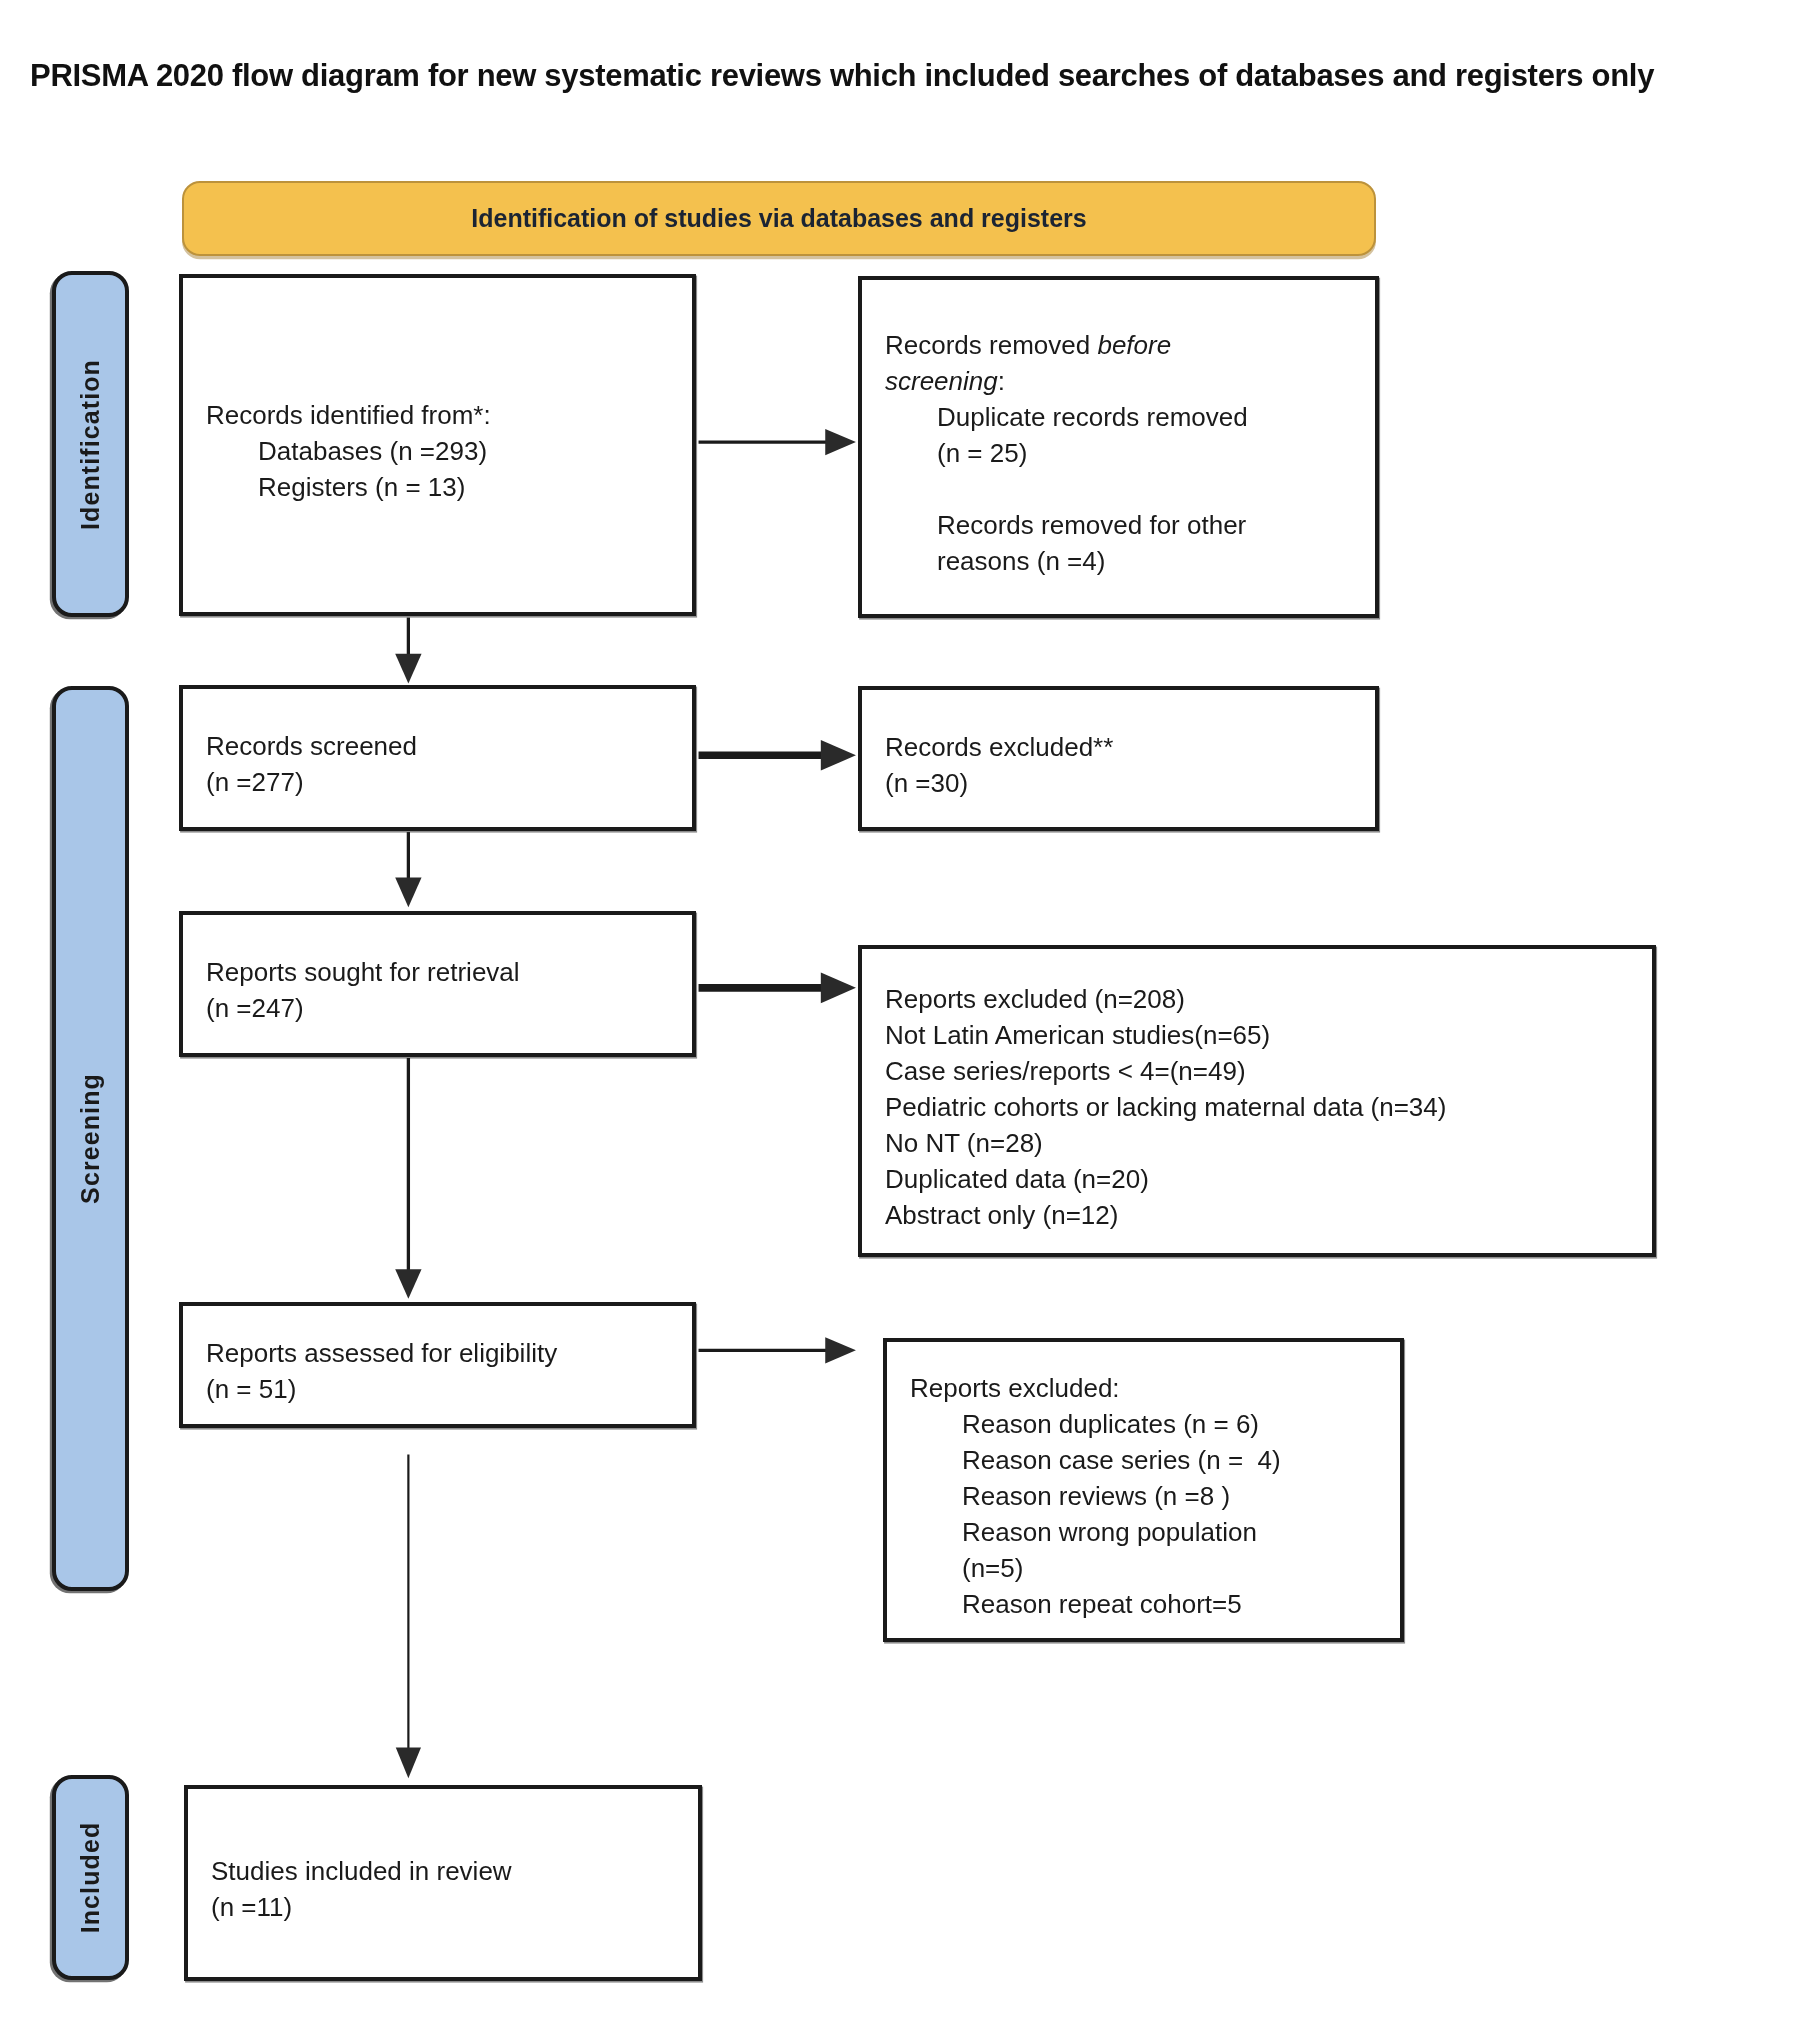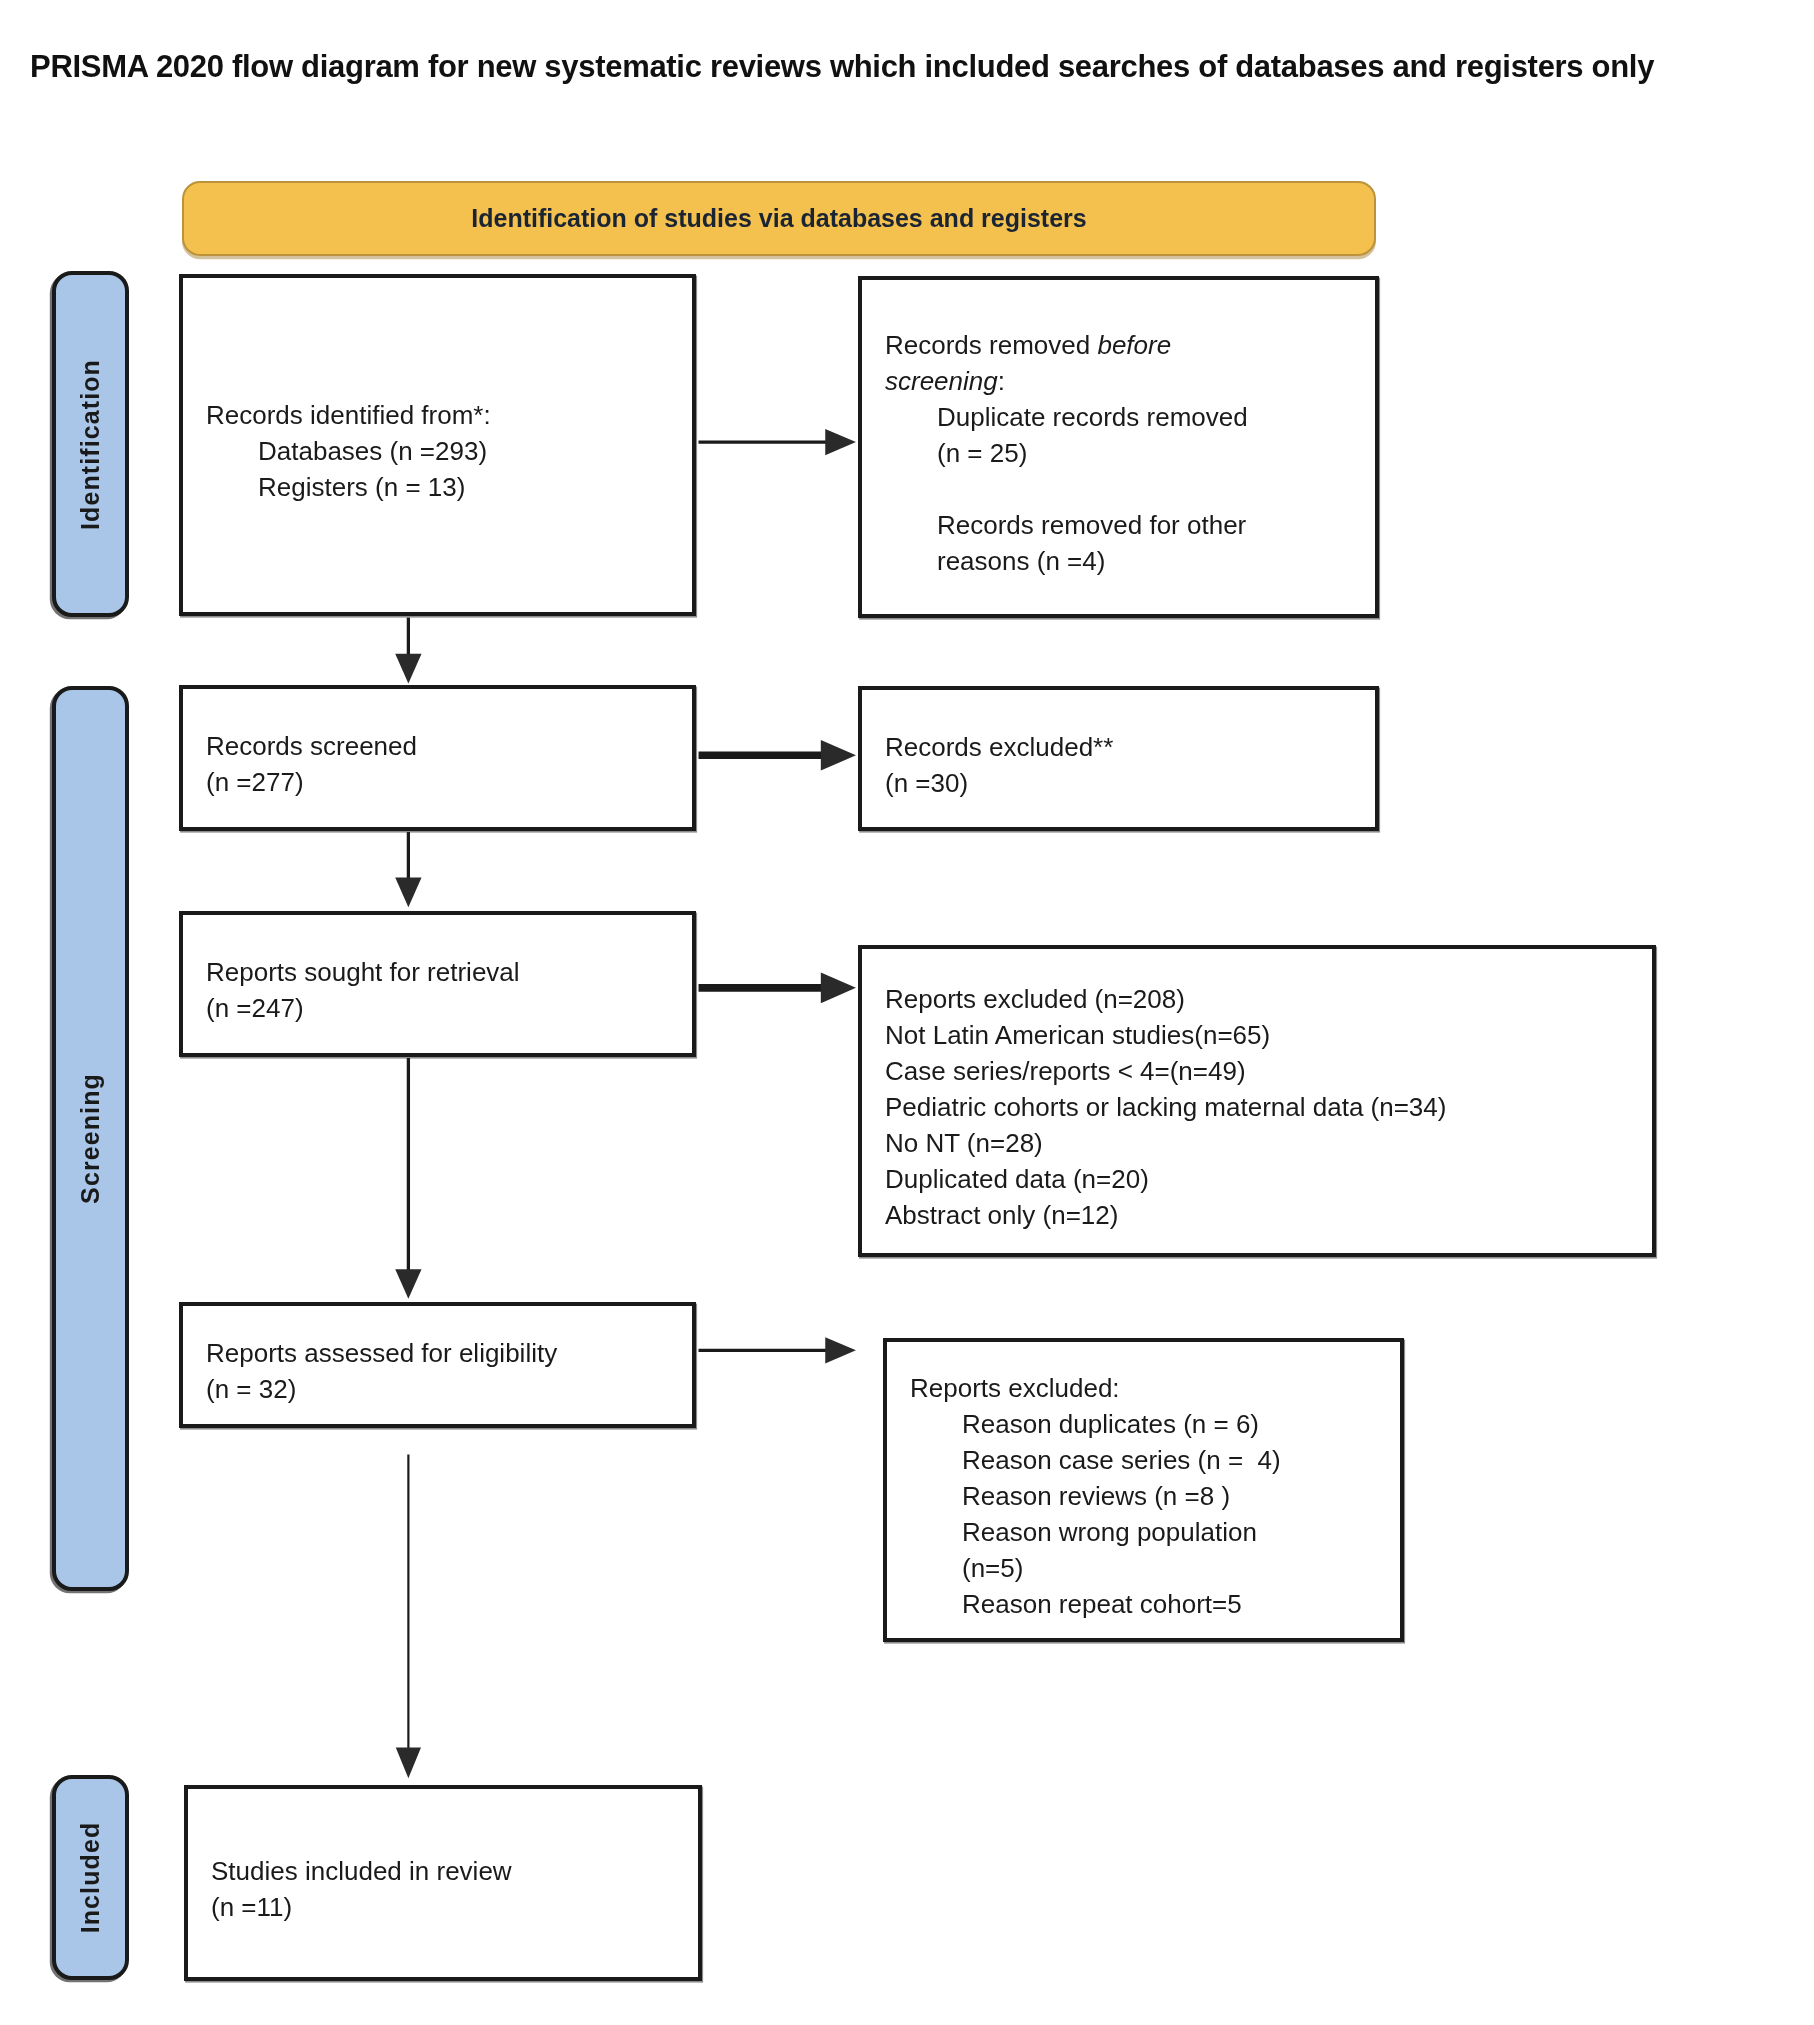--- a/index.html
+++ b/index.html
@@ -9,21 +9,21 @@
   #canvas {
     position: relative;
     width: 1815px;
     height: 2025px;
     background: #ffffff;
     overflow: hidden;
   }
 
   .page-title {
     position: absolute;
-    left: 30px; top: 49px; width: 1766px;
+    left: 30px; top: 58px; width: 1766px;
     font-size: 31px; font-weight: bold; color: #111111;
     letter-spacing: -0.3px;
   }
 
   .banner {
     position: absolute;
     left: 182px; top: 181px; width: 1194px; height: 75px;
     background: #F4C14E;
     border: 2.7px solid #BC923B;
     border-radius: 18px;
@@ -143,21 +143,21 @@
     <div class="bline">Not Latin American studies(n=65)</div>
     <div class="bline">Case series/reports &lt; 4=(n=49)</div>
     <div class="bline">Pediatric cohorts or lacking maternal data (n=34)</div>
     <div class="bline">No NT (n=28)</div>
     <div class="bline">Duplicated data (n=20)</div>
     <div class="bline">Abstract only (n=12)</div>
   </div>
 
   <div class="flowbox" id="box-reports-assessed">
     <div class="bline">Reports assessed for eligibility</div>
-    <div class="bline">(n = 32)</div>
+    <div class="bline">(n = 51)</div>
   </div>
 
   <div class="flowbox" id="box-reports-excl-elig">
     <div class="bline">Reports excluded:</div>
     <div class="bline indent">Reason duplicates (n = 6)</div>
     <div class="bline indent">Reason case series (n =  4)</div>
     <div class="bline indent">Reason reviews (n =8 )</div>
     <div class="bline indent">Reason wrong population</div>
     <div class="bline indent">(n=5)</div>
     <div class="bline indent">Reason repeat cohort=5</div>

